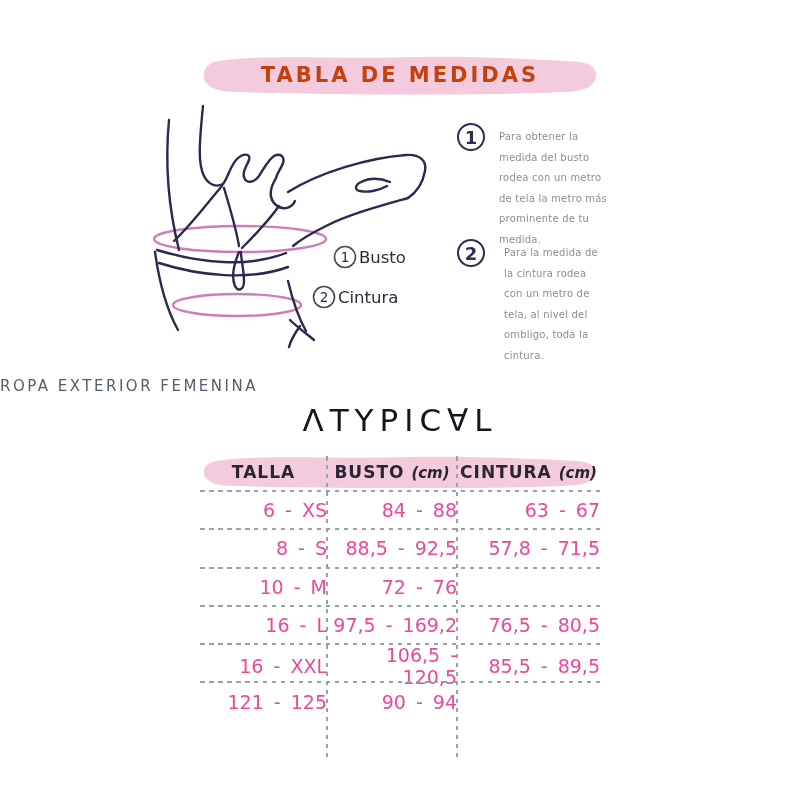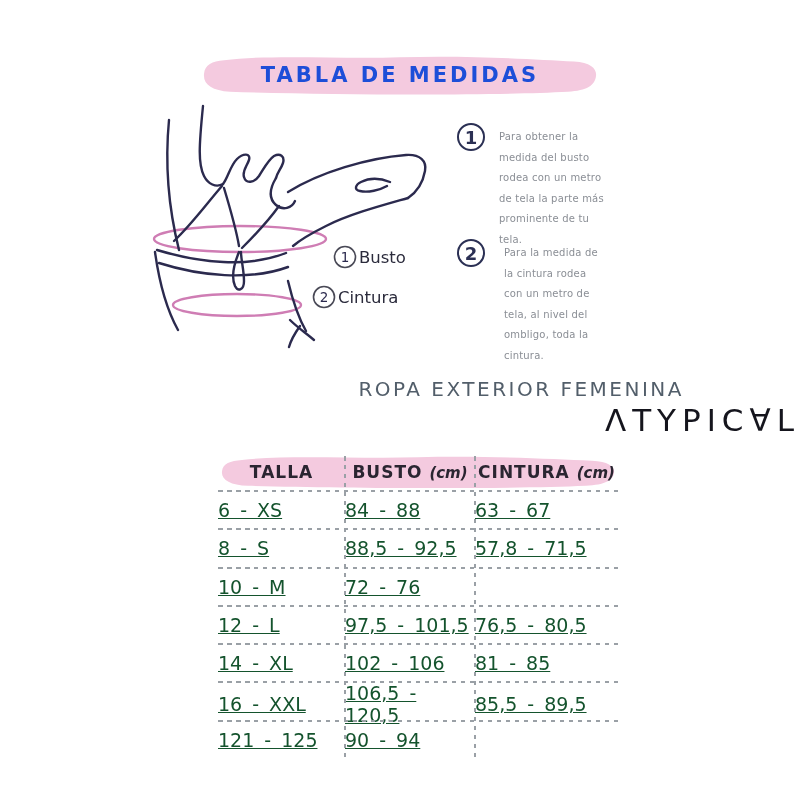--- a/index.html
+++ b/index.html
@@ -7,56 +7,56 @@
     width:800px; height:800px; background:#ffffff; position:relative;
     font-family:"DejaVu Sans","Liberation Sans",sans-serif; overflow:hidden;
   }
   .abs { position:absolute; }
 
   
   .title-blob { left:200px; top:52px; width:400px; height:46px; }
   .blob-svg { position:absolute; left:0; top:0; width:100%; height:100%; }
   .title-text {
     position:absolute; inset:0; display:flex; align-items:center; justify-content:center;
-    font-weight:bold; font-size:21px; letter-spacing:3px; color:#1d4ed8;
+    font-weight:bold; font-size:21px; letter-spacing:3px; color:#c2410c;
   }
 
   
   .figure { left:140px; top:100px; width:310px; height:270px; }
   .figure text { font-family:"DejaVu Sans","Liberation Sans",sans-serif; }
 
   
   .inst-num {
     width:28px; height:28px; box-sizing:border-box; border:2.5px solid #2b3054;
     border-radius:50%; display:flex; align-items:center; justify-content:center;
     font-weight:bold; font-size:18px; color:#2b3054; background:#fff;
   }
   .inst-text { font-size:10px; line-height:20.5px; color:#8a8e95; letter-spacing:0.2px; width:175px; }
   .inst1-num { left:457px; top:123px; } .inst1-text { left:499px; top:127px; }
   .inst2-num { left:457px; top:239px; } .inst2-text { left:504px; top:243px; }
 
   
-  .category { left:0; top:377px; width:684px; text-align:right;
-    font-size:20px; letter-spacing:2.5px; color:#525e6a; }
-  .logo { left:0; top:402px; width:800px; text-align:right;
+  .category { left:0; top:377px; width:684px; text-align:left;
+    font-size:15px; letter-spacing:2.5px; color:#525e6a; }
+  .logo { left:0; top:402px; width:800px; text-align:center;
     font-size:31px; letter-spacing:6px; color:#15151d; font-family:"DejaVu Sans",sans-serif; }
 
   
-  .size-table { left:218px; top:453px; width:400px; height:312px; }
+  .size-table { left:200px; top:453px; width:400px; height:312px; }
   .t-header { position:relative; height:38px; display:grid; grid-template-columns:127px 130px 143px; align-items:center; }
   .t-header .blob-svg { z-index:0; }
   .t-hcell { position:relative; z-index:1; text-align:center; font-weight:bold;
     font-size:17px; color:#2a2531; letter-spacing:1px; }
   .t-hcell .unit { font-size:15px; letter-spacing:0;font-style:italic; }
   .t-row { position:relative; height:38.3px; display:grid; grid-template-columns:127px 130px 143px; align-items:center; }
   .t-row::before {
     content:""; position:absolute; top:-1px; left:0; right:0; height:2px;
     background:repeating-linear-gradient(90deg,#9aa0a6 0 4.5px,transparent 4.5px 9px);
   }
-  .t-cell { text-align:left; font-size:19px; color:#14532d; word-spacing:4px;text-decoration:underline; }
+  .t-cell { text-align:right; font-size:19px; color:#ec4899; word-spacing:4px; }
   .v-dash { position:absolute; top:3px; width:2px; height:306px; z-index:2;
     background:repeating-linear-gradient(180deg,#9aa0a6 0 4.5px,transparent 4.5px 9px); }
   .v-dash.v1 { left:126px; } .v-dash.v2 { left:256px; }
 </style>
 </head>
 <body>
 
 <div class="abs title-blob">
   <svg class="blob-svg" viewBox="0 0 400 44" preserveAspectRatio="none">
     <path fill="#f4cadf" d="M24 8 C70 2 140 7 200 5 C268 3 332 7 374 9 C391 10 397 16 396 23 C395 32 387 37 368 38 C290 42 128 41 30 38 C12 37 3 31 4 21 C5 12 12 9 24 8 Z"></path>
@@ -98,23 +98,23 @@
     <text x="184" y="202" text-anchor="middle" font-size="13.5" fill="#2b2a4e">2</text>
     <text x="198" y="203" font-size="16.5" fill="#2b2b3c">Cintura</text>
   </g>
 </svg>
 
 <div class="abs inst-num inst1-num">1</div>
 <div class="abs inst-text inst1-text">
     <div>Para obtener la</div>
     <div>medida del busto</div>
     <div>rodea con un metro</div>
-    <div>de tela la parte más</div>
+    <div>de tela la metro más</div>
     <div>prominente de tu</div>
-    <div>tela.</div>
+    <div>medida.</div>
   </div>
 
 <div class="abs inst-num inst2-num">2</div>
 <div class="abs inst-text inst2-text">
     <div>Para la medida de</div>
     <div>la cintura rodea</div>
     <div>con un metro de</div>
     <div>tela, al nivel del</div>
     <div>ombligo, toda la</div>
     <div>cintura.</div>
@@ -142,28 +142,23 @@
       <div class="t-row">
         <div class="t-cell">8 - S</div>
         <div class="t-cell">88,5 - 92,5</div>
         <div class="t-cell">57,8 - 71,5</div>
       </div>
       <div class="t-row">
         <div class="t-cell">10 - M</div>
         <div class="t-cell">72 - 76</div>
       </div>
       <div class="t-row">
-        <div class="t-cell">12 - L</div>
-        <div class="t-cell">97,5 - 101,5</div>
+        <div class="t-cell">16 - L</div>
+        <div class="t-cell">97,5 - 169,2</div>
         <div class="t-cell">76,5 - 80,5</div>
-      </div>
-      <div class="t-row">
-        <div class="t-cell">14 - XL</div>
-        <div class="t-cell">102 - 106</div>
-        <div class="t-cell">81 - 85</div>
       </div>
       <div class="t-row">
         <div class="t-cell">16 - XXL</div>
         <div class="t-cell">106,5 - 120,5</div>
         <div class="t-cell">85,5 - 89,5</div>
       </div>
       <div class="t-row">
         <div class="t-cell">121 - 125</div>
         <div class="t-cell">90 - 94</div>
       </div>

